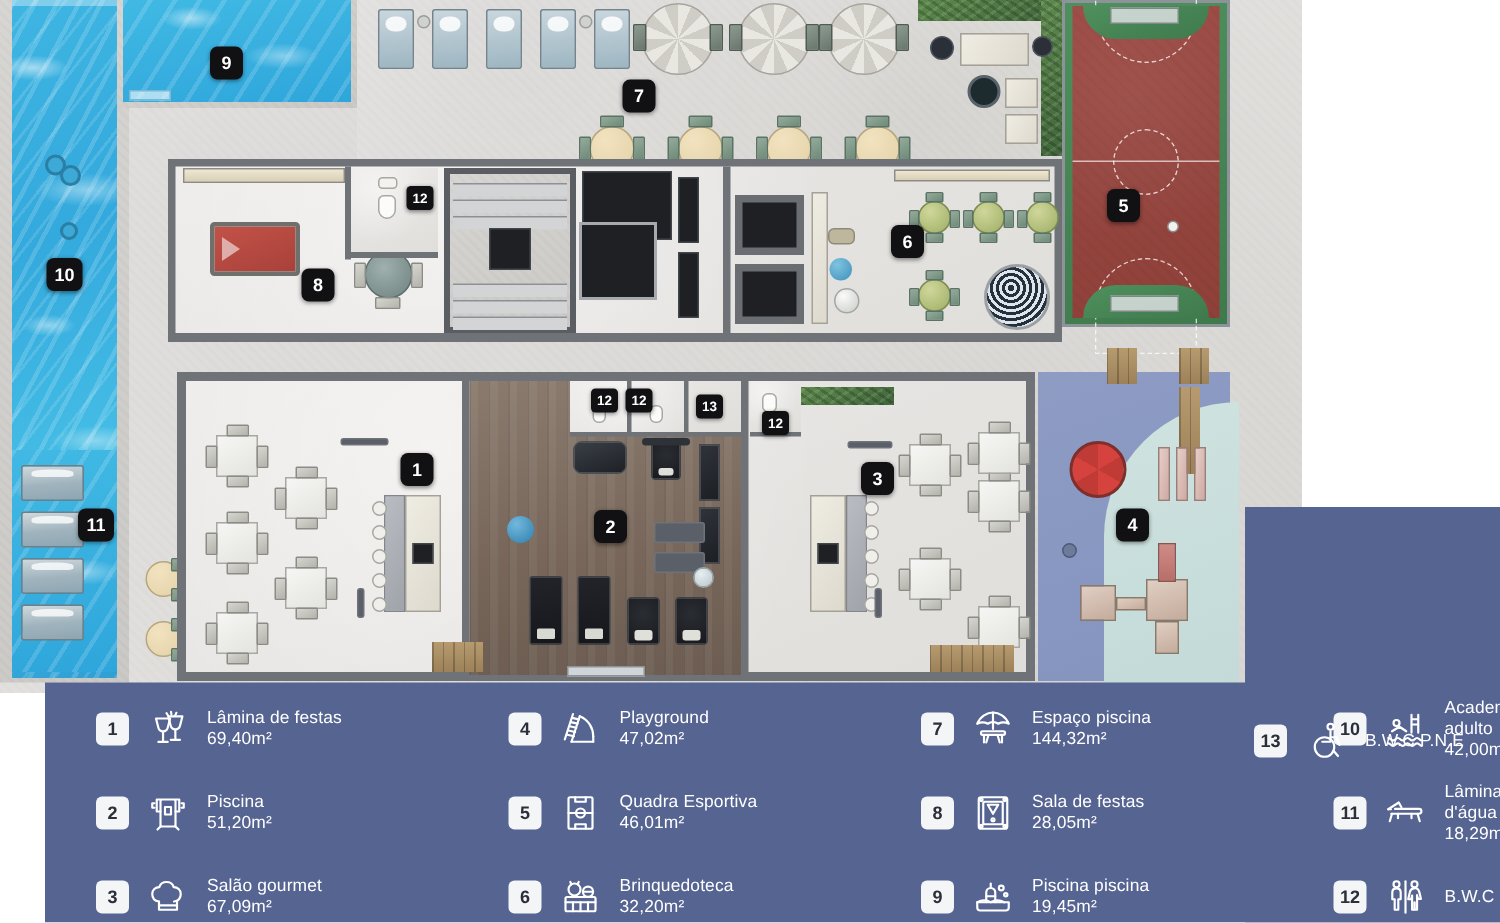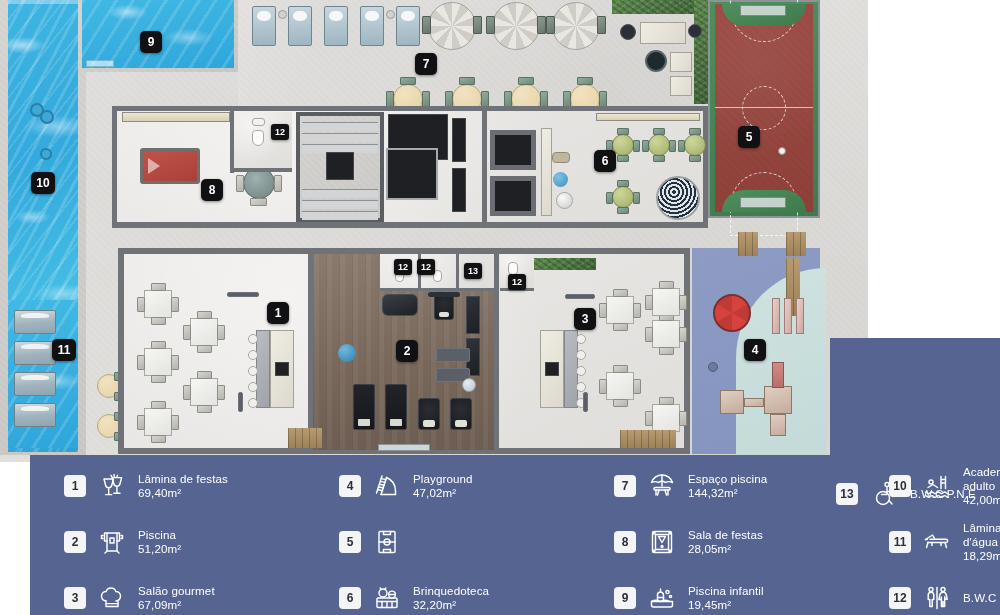--- a/index.html
+++ b/index.html
@@ -571,20 +571,24 @@
         <div class="legend-item">
           <div class="lbadge">5</div>
           <div class="licon">
             <svg viewBox="0 0 28 28">
                 <rect x="6" y="3.5" width="16" height="21" rx="1"></rect>
                 <path d="M6 14h16"></path>
                 <circle cx="14" cy="14" r="3"></circle>
                 <path d="M10.5 3.5v3h7v-3M10.5 24.5v-3h7v3"></path>
               </svg>
           </div>
+          <div class="ltext">
+            <span>Quadra Esportiva</span>
+            <span class="l2">46,01m²</span>
+          </div>
         </div>
         <div class="legend-item">
           <div class="lbadge">6</div>
           <div class="licon">
             <svg viewBox="0 0 28 28">
                 <rect x="4" y="14" width="20" height="9.5" rx="1"></rect>
                 <path d="M4 17.5h20"></path>
                 <path d="M9 17.5v6M14 17.5v6M19 17.5v6"></path>
                 <circle cx="10" cy="9" r="4"></circle>
                 <path d="M8 5.6l-.8-1.6M12 5.6l.8-1.6"></path>
@@ -641,21 +645,21 @@
                 <path d="M3.5 17.5h21v3.5a2 2 0 01-2 2H5.5a2 2 0 01-2-2z"></path>
                 <path d="M3.5 17.5c3-1.6 6-1.6 9 0 3-1.6 6-1.6 9 0"></path>
                 <path d="M9.5 17.5V11a3 3 0 016 0v6.5"></path>
                 <path d="M9.5 13.5h6"></path>
                 <circle cx="19.5" cy="8" r="1.6"></circle>
                 <circle cx="22.5" cy="12.5" r="1.1"></circle>
                 <path d="M12.5 8V5"></path>
               </svg>
           </div>
           <div class="ltext">
-            <span>Piscina infantil</span>
+            <span>Piscina piscina</span>
             <span class="l2">19,45m²</span>
           </div>
         </div>
       </div>
 
       <div style="display:flex; gap:0;">
         <div class="legend-col" style="width:160px;">
           <div class="legend-item">
             <div class="lbadge">10</div>
             <div class="licon">

